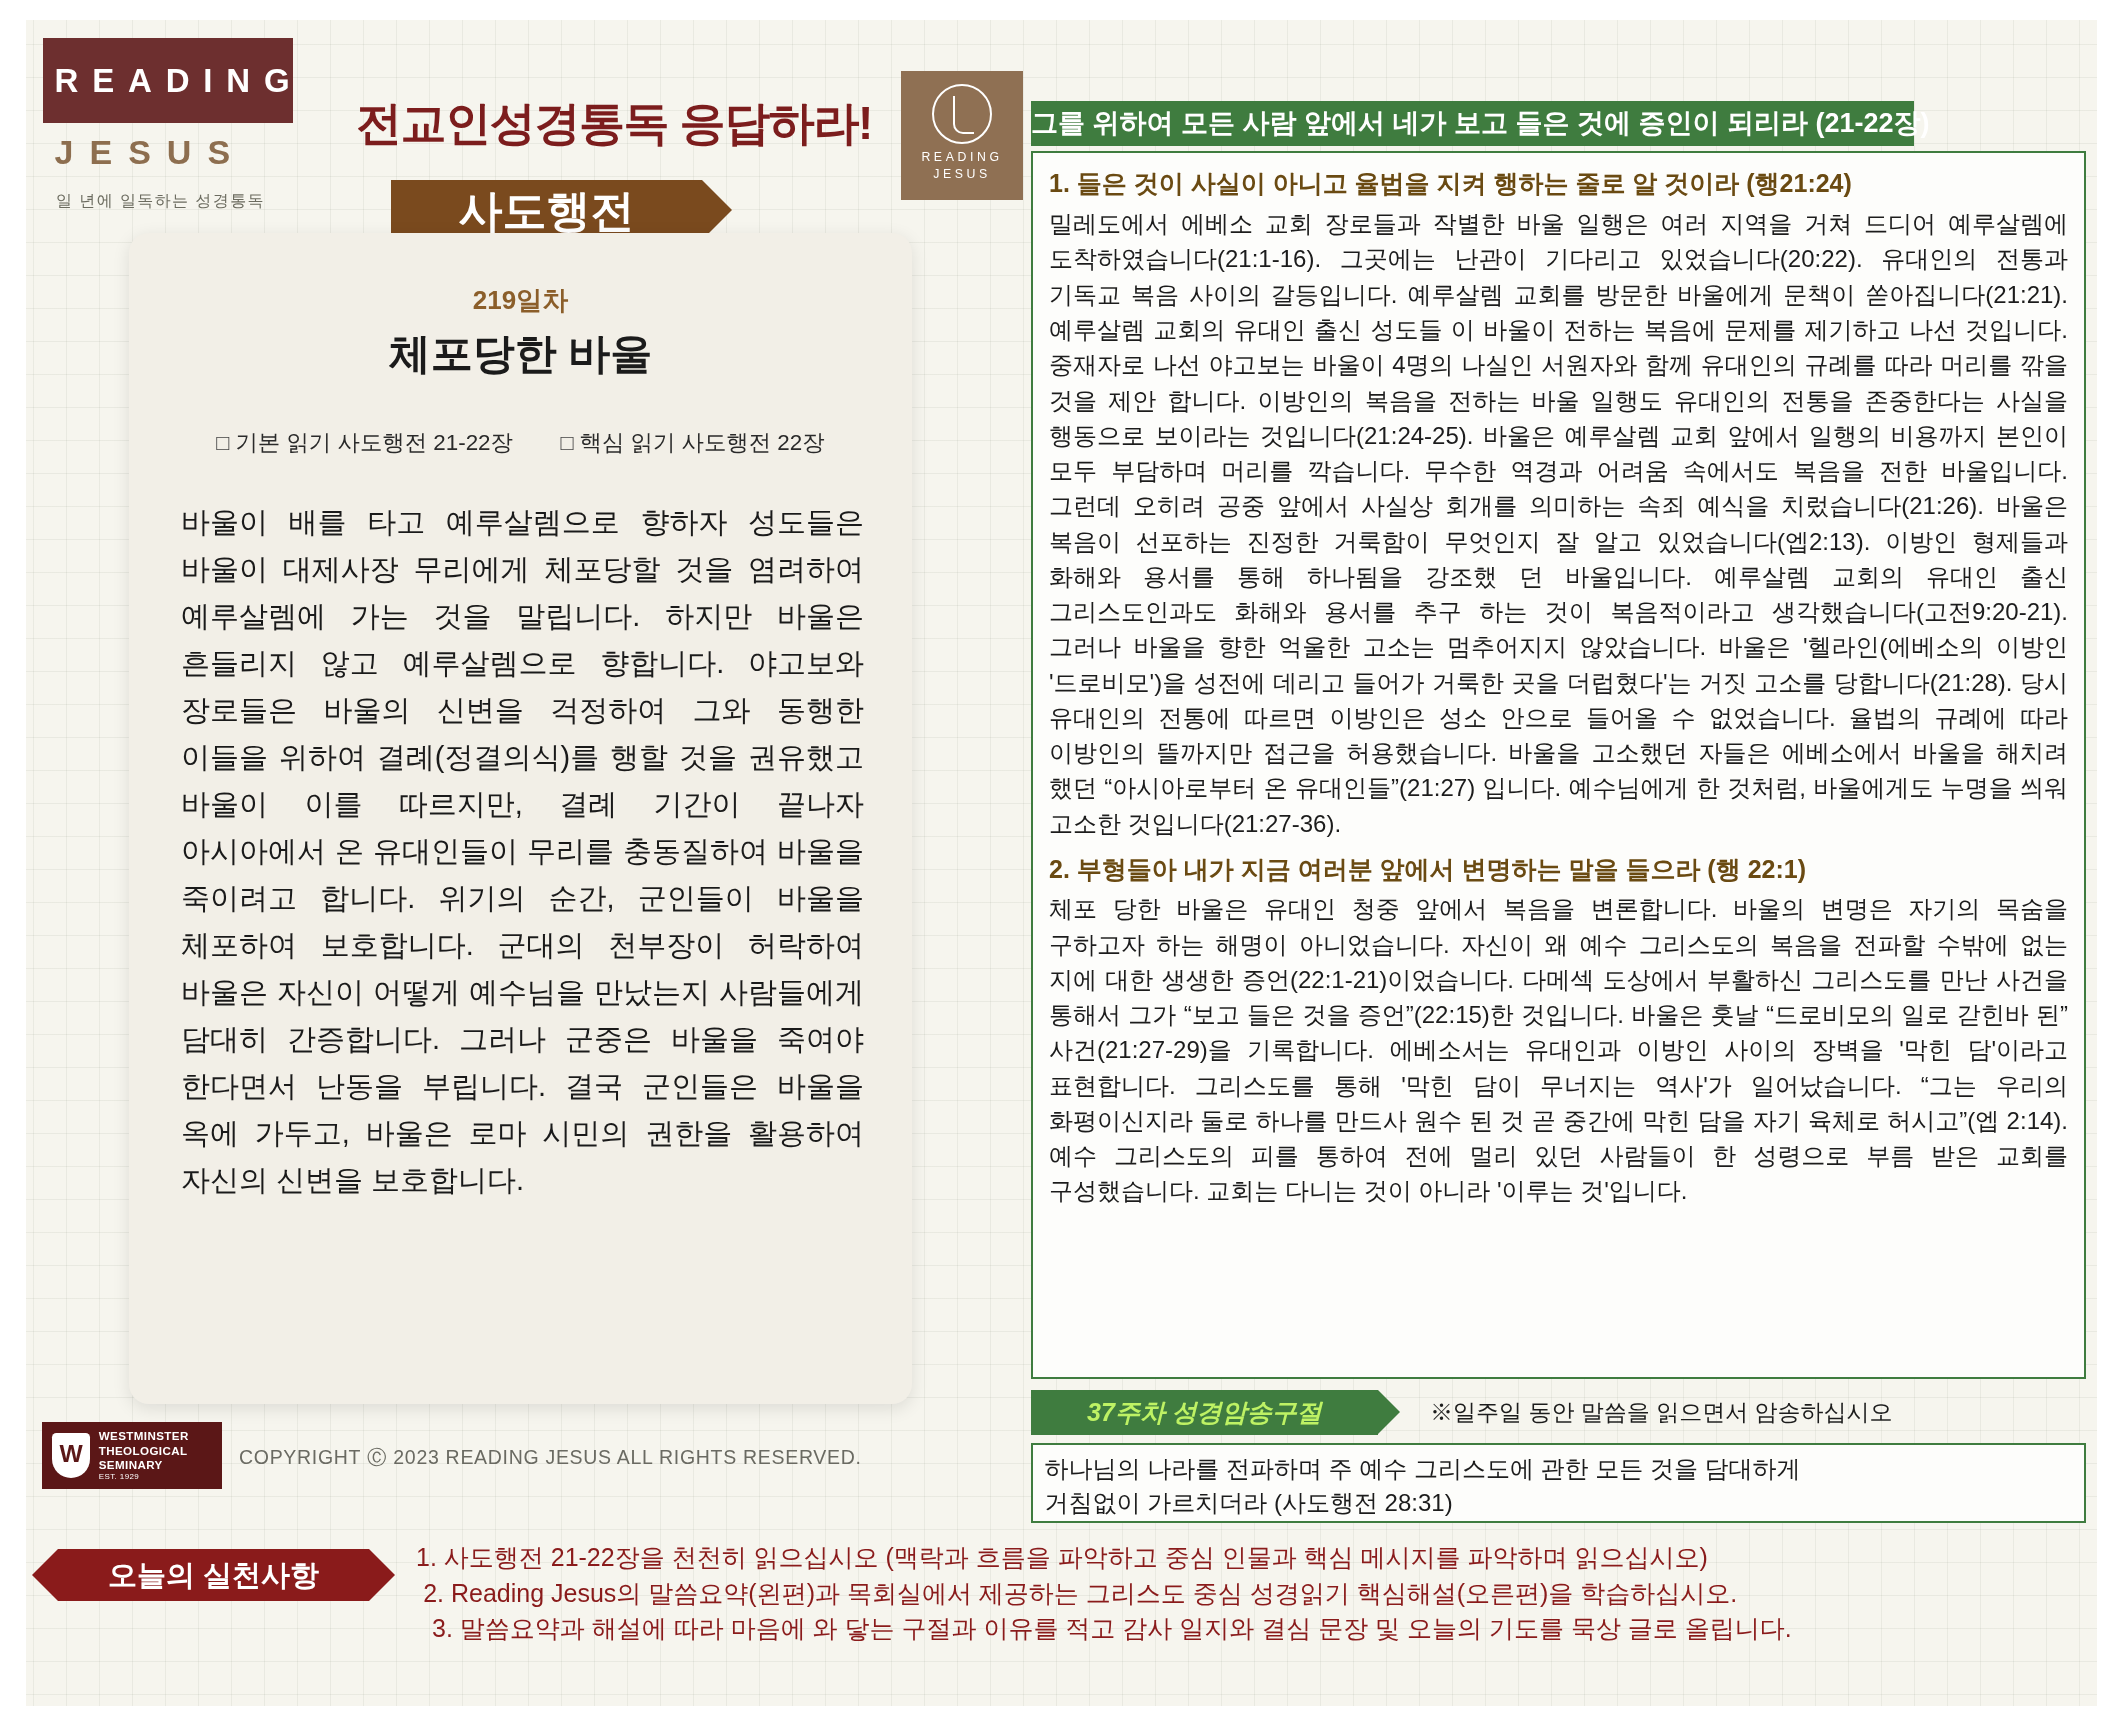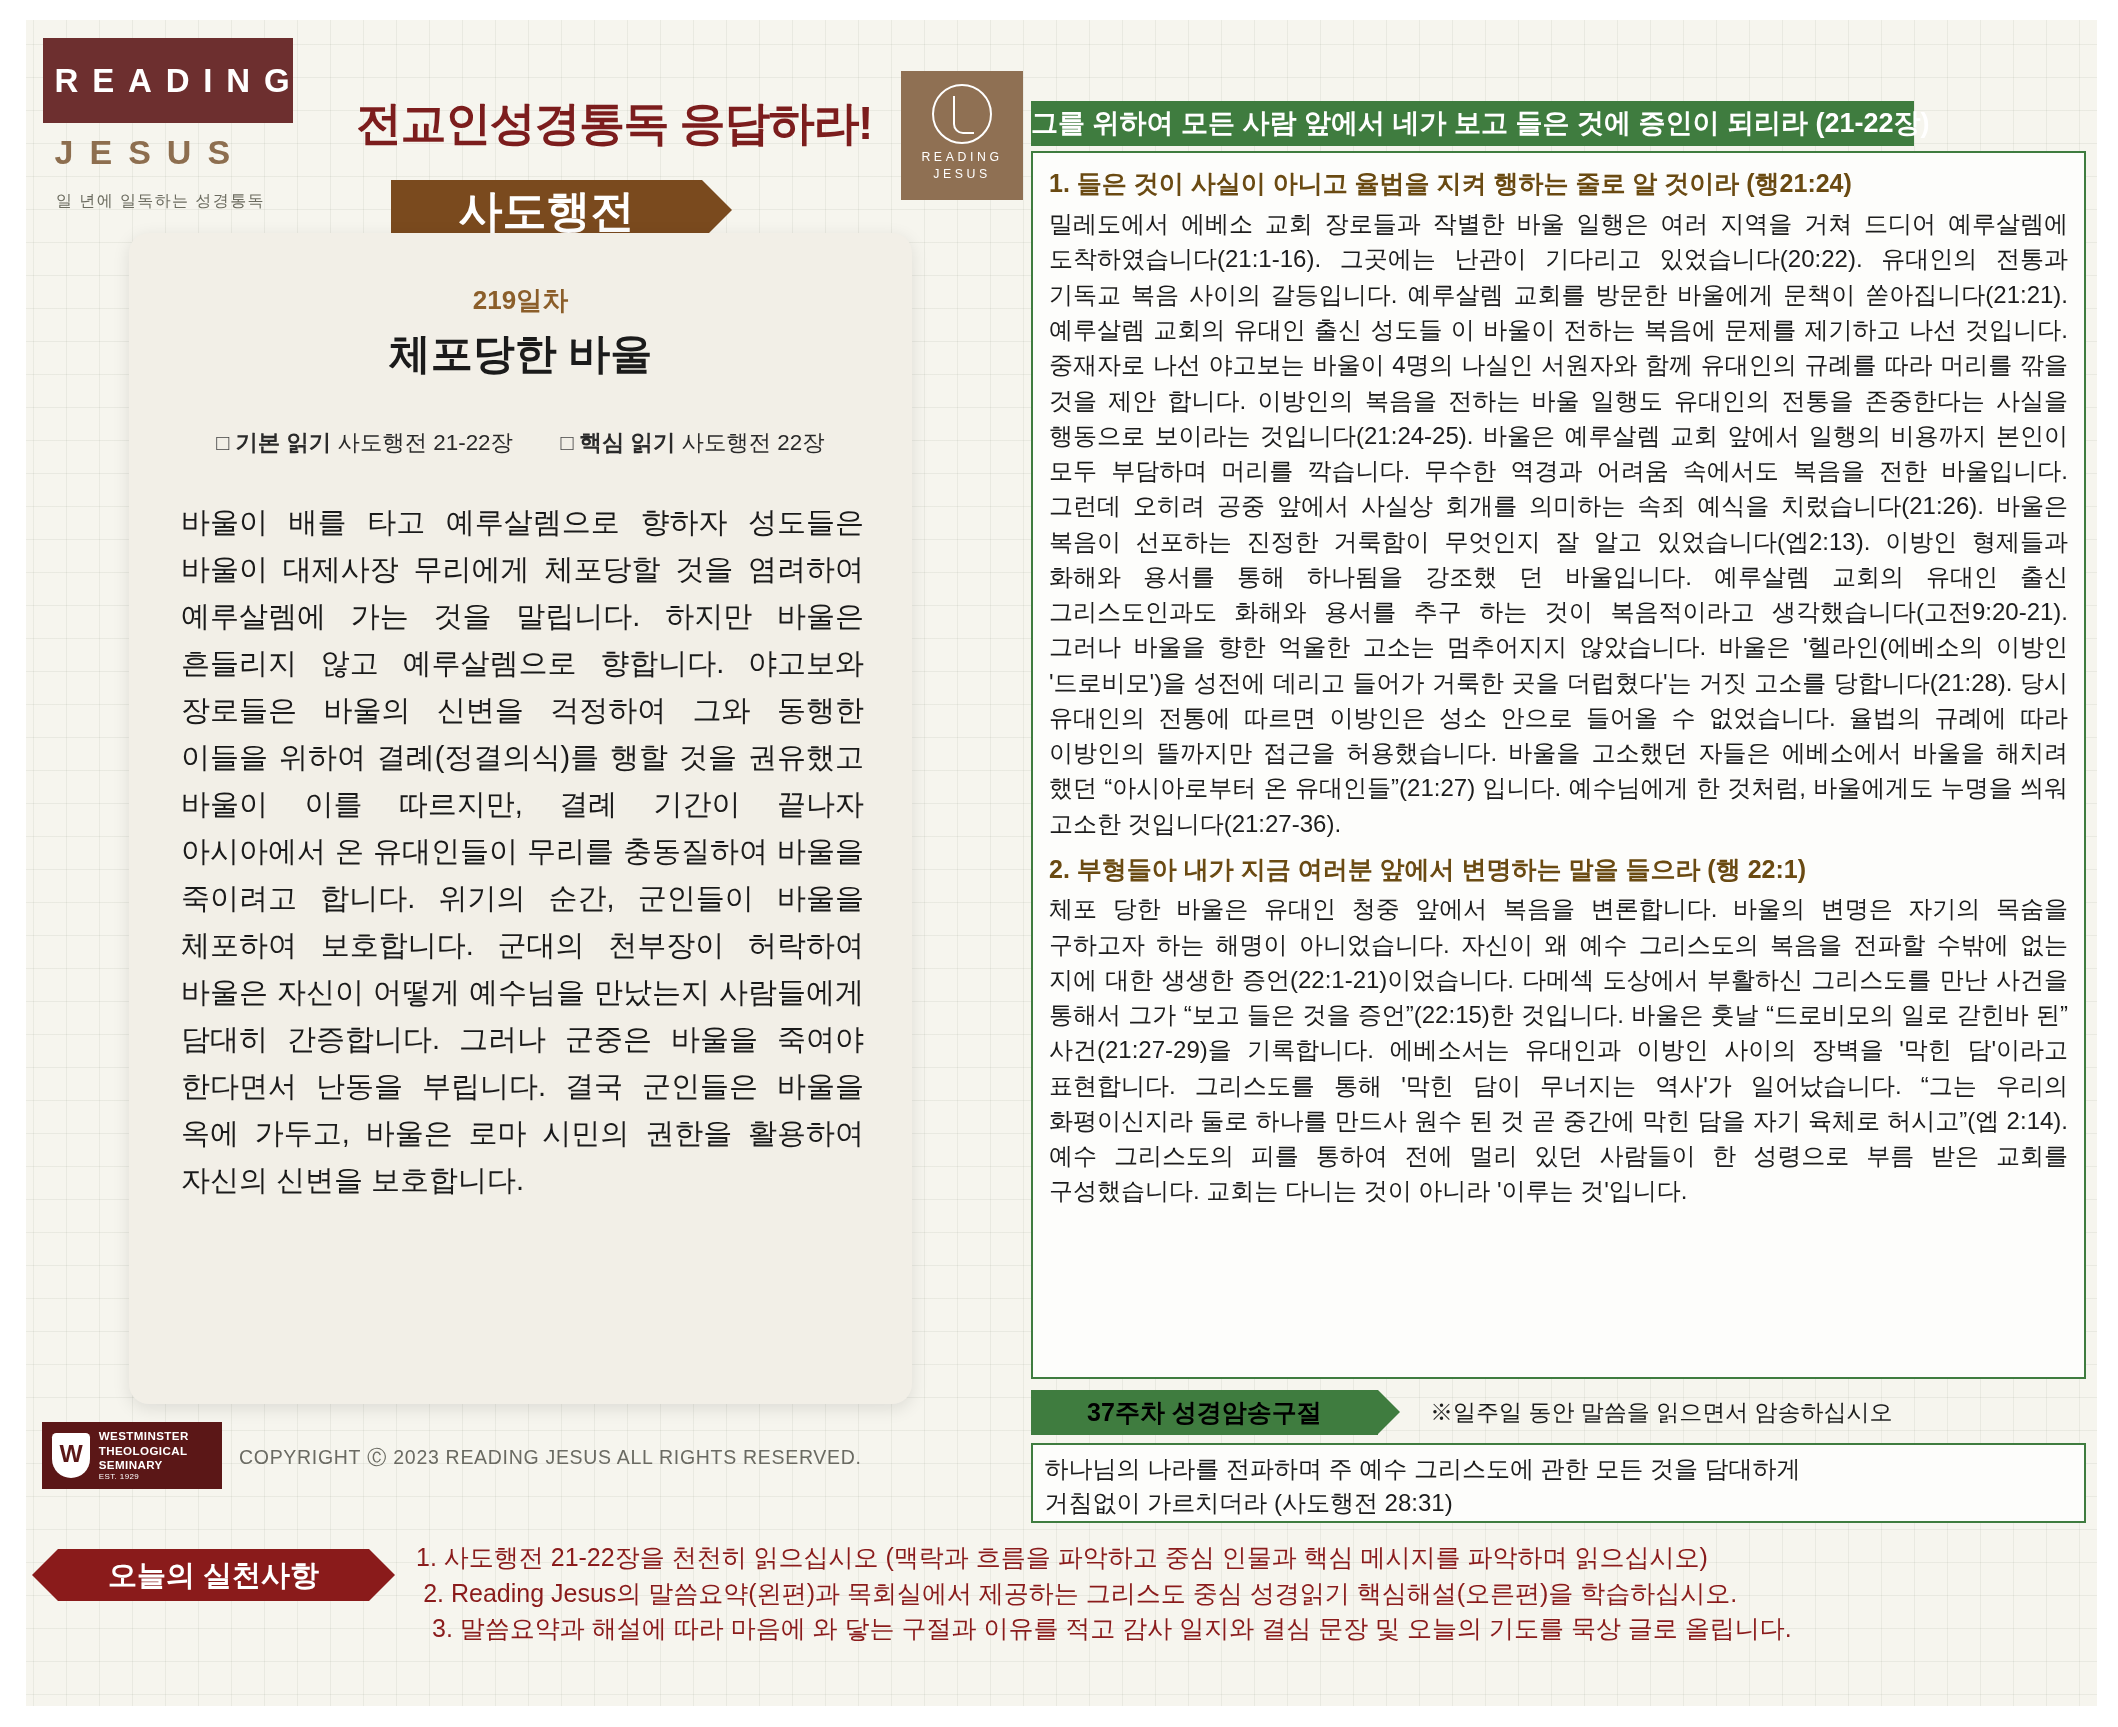--- a/index.html
+++ b/index.html
@@ -158,21 +158,21 @@
   .read-row {
     position: absolute;
     left: 0; top: 194px;
     width: 783px;
     text-align: center;
     font-size: 22.4px;
     color: #2a2a2a;
     white-space: nowrap;
   }
   .read-row .box { font-size: 22px; color:#444; margin-right: 5.8px;}
-  .read-row .bold { font-weight: 700; text-align: right; }
+  .read-row .bold { font-weight: 400; text-align: right; }
   .read-row .gap { display:inline-block; width: 35px; }
 
   .card-body {
     position: absolute;
     left: 52px; top: 266px;
     width: 683px;
     font-size: 29px;
     line-height: 1.62;
     color: #1a1a1a;
     text-align: justify;
@@ -258,25 +258,26 @@
   .memo-tab:after {
     content:"";
     position:absolute;
     right:-22.4px; top:0;
     border-top: 22.4px solid transparent;
     border-bottom: 22.4px solid transparent;
     border-left: 22.4px solid #3f7c3f;
   }
   .memo-tab span {
     display:block;
-    color:#000000;
+    color:#bef264;
     font-size: 25px;
     font-weight: 800;
     line-height: 45px;
     text-align: center;
+    font-style: italic;
   }
   .memo-note {
     position: absolute;
     left: 1430px; top: 1397px;
     font-size: 23px;
     color: #1c1c1c;
     white-space: nowrap;
   }
   .memo-box {
     position: absolute;

